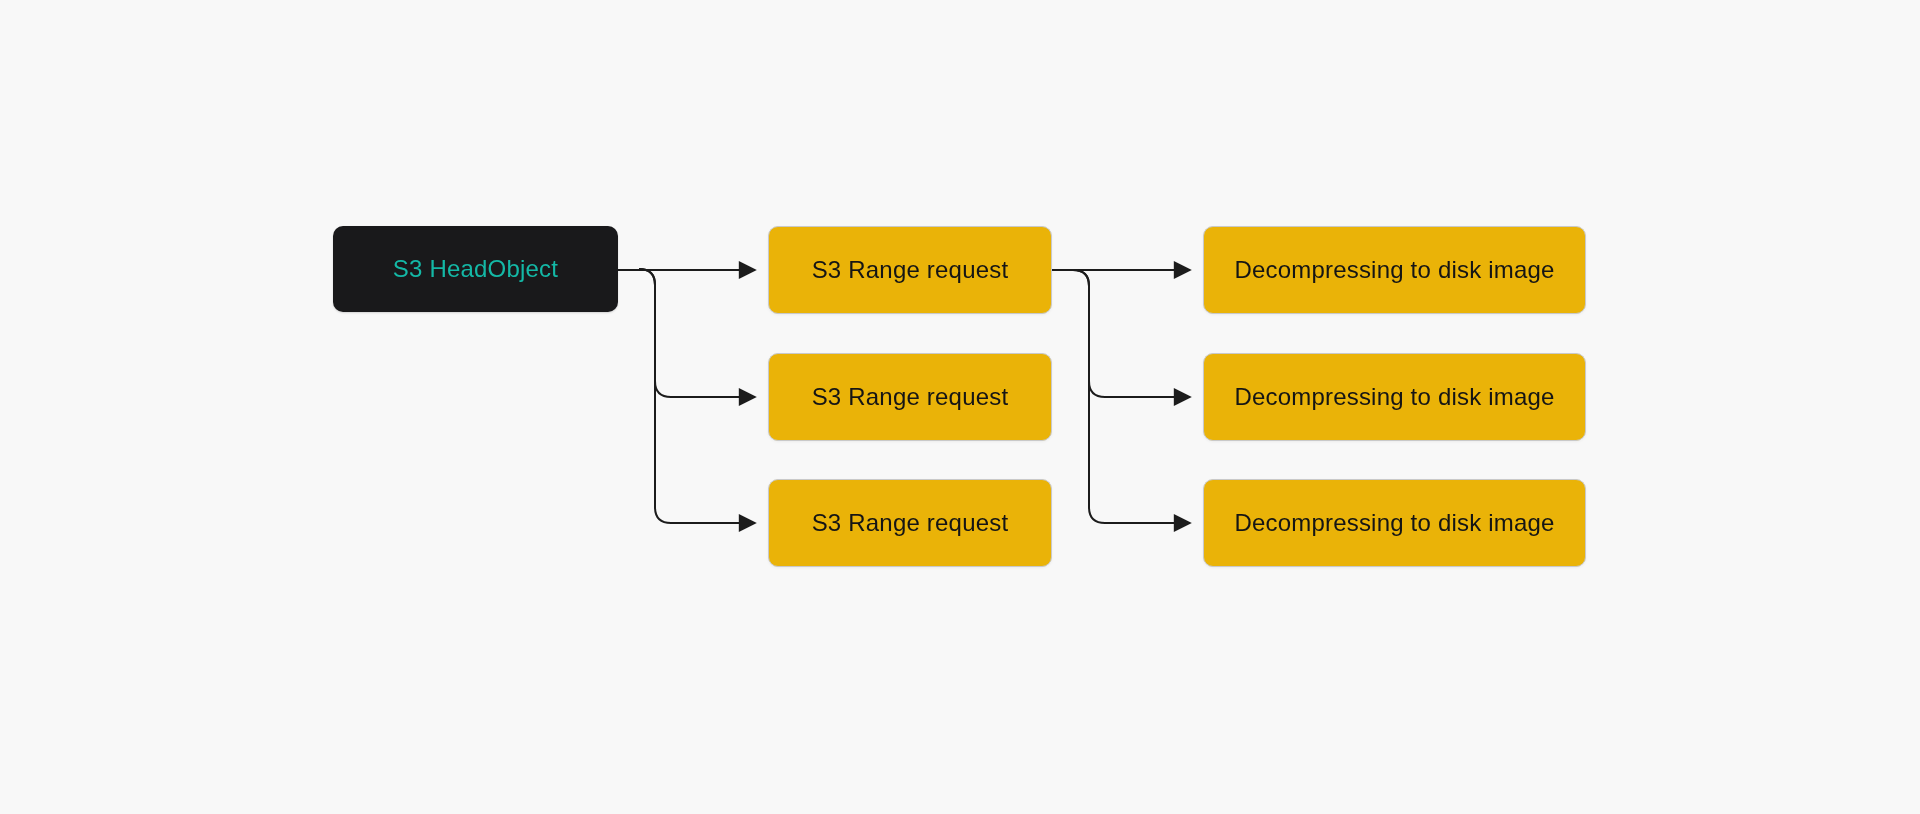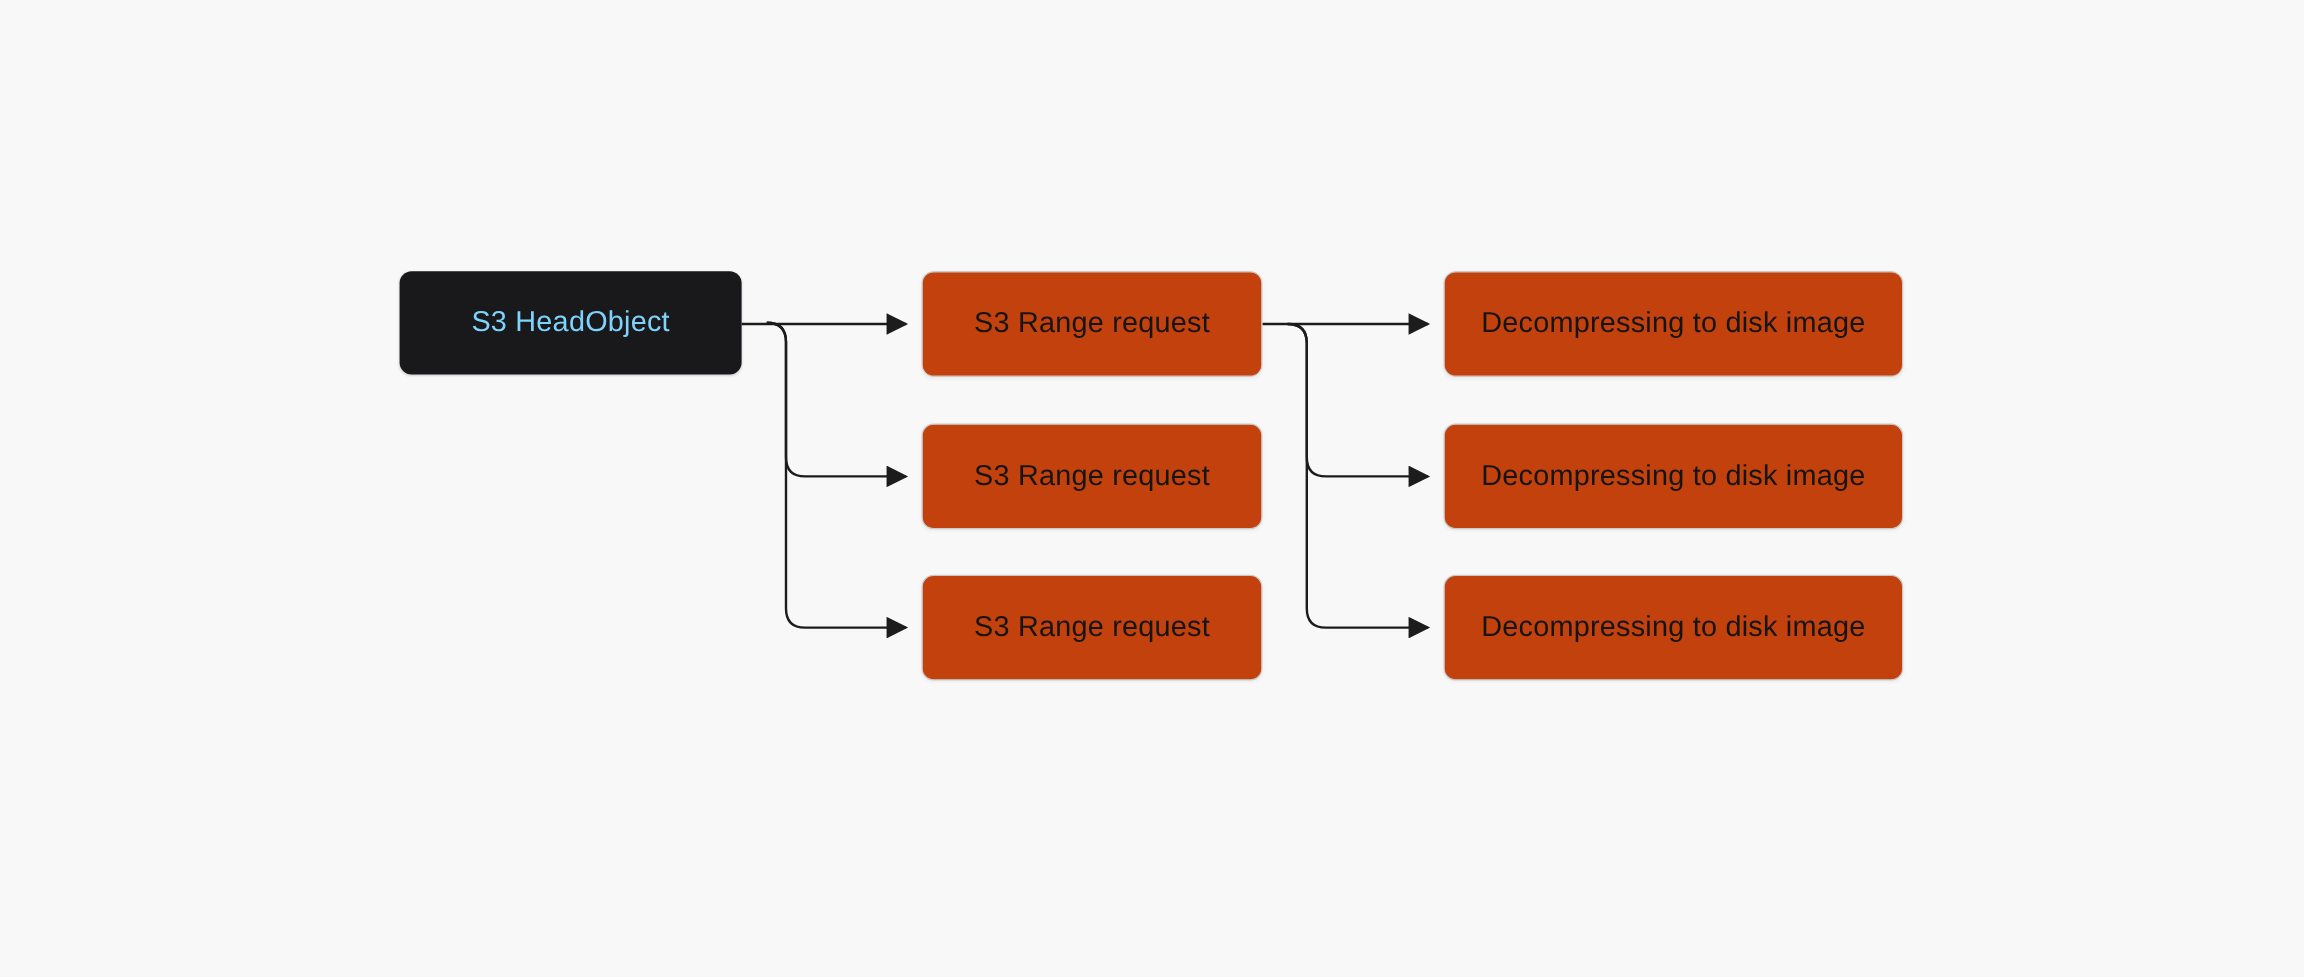--- a/index.html
+++ b/index.html
@@ -29,26 +29,26 @@
     justify-content: center;
     box-sizing: border-box;
     border-radius: 10px;
     font-size: 24px;
     line-height: 1.2;
     white-space: nowrap;
     letter-spacing: 0.2px;
   }
   .node.dark {
     background: #19191b;
-    color: #7dd3fc;
+    color: #14b8a6;
     border: none;
     box-shadow: 0 1px 2px rgba(0,0,0,0.15);
   }
   .node.light {
-    background: #c2410c;
+    background: #eab308;
     color: #151515;
     border: 1px solid #c9c9c9;
     box-shadow: 0 1px 3px rgba(0,0,0,0.05);
   }
 </style>
 </head>
 <body>
 
 <div class="canvas">
 

